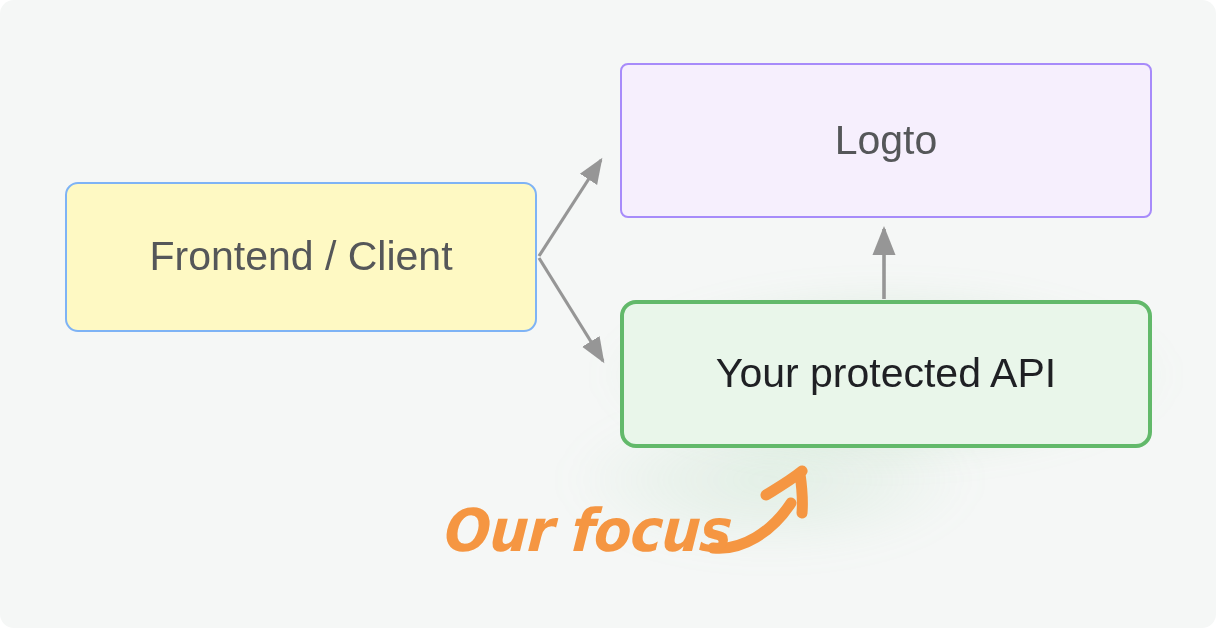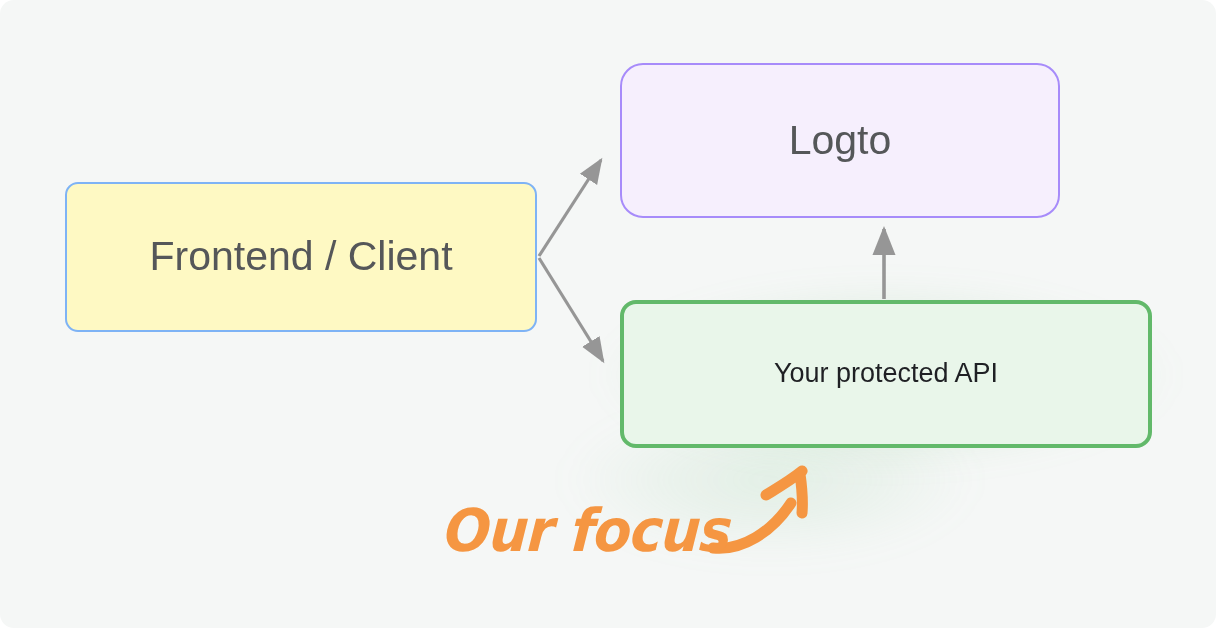--- a/index.html
+++ b/index.html
@@ -67,45 +67,45 @@
   #node-frontend .node-label {
     color: #555759;
     font-size: 41px;
     font-weight: 400;
   }
 
   
   #node-logto {
     left: 620px;
     top: 63px;
-    width: 440px;
+    width: 532px;
     height: 155px;
     background: #f6effd;
     border: 2.5px solid #a78bfa;
-    border-radius: 23px;
+    border-radius: 8px;
   }
   #node-logto .node-label {
     color: #555759;
     font-size: 41px;
     font-weight: 400;
   }
 
   
   #node-api {
     left: 620px;
     top: 300px;
     width: 532px;
     height: 148px;
     background: #e9f6ea;
     border: 4px solid #62b96a;
     border-radius: 16px;
   }
   #node-api .node-label {
     color: #1f2024;
-    font-size: 27px;
+    font-size: 41px;
     font-weight: 400;
     text-align: center;
   }
 
   #edges {
     position: absolute;
     left: 0;
     top: 0;
     width: 1216px;
     height: 628px;

